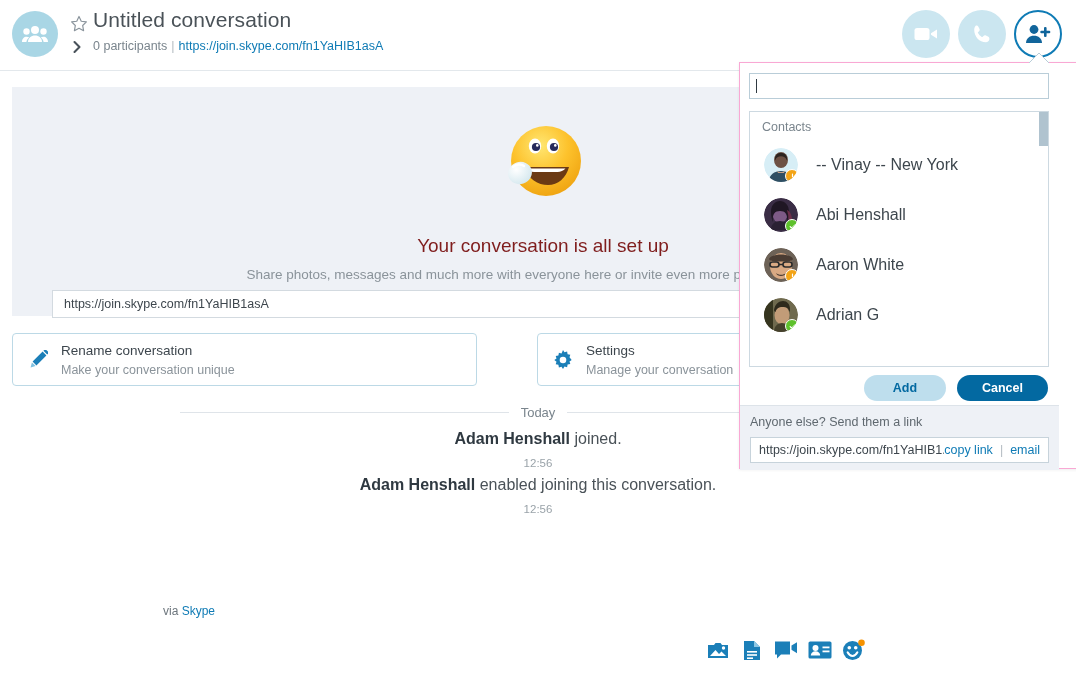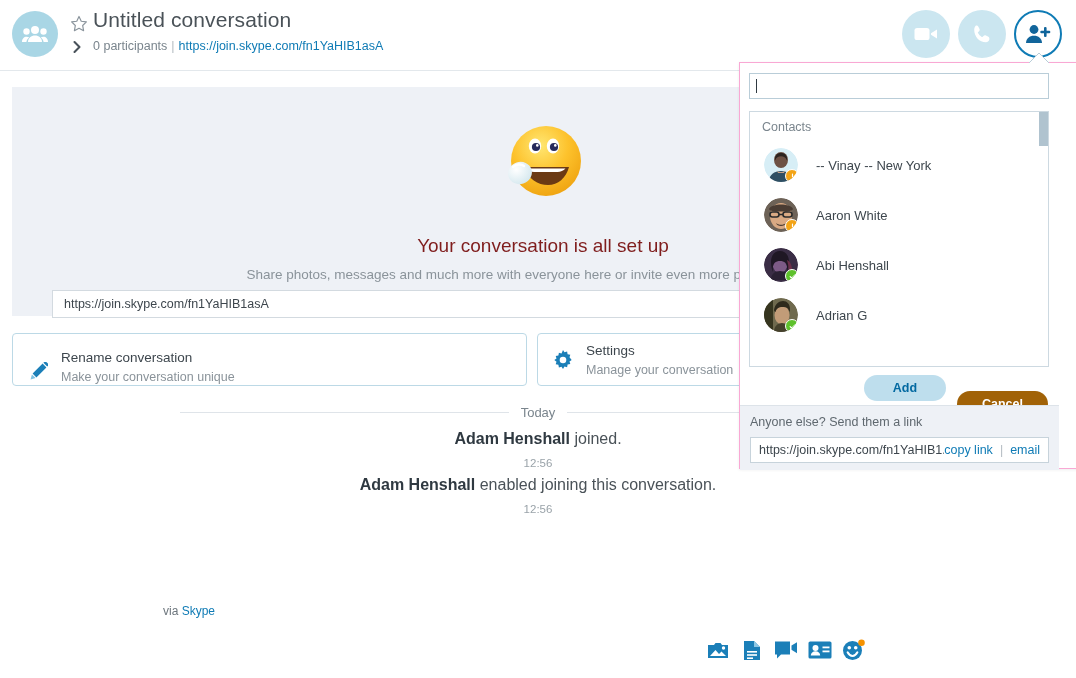--- a/index.html
+++ b/index.html
@@ -84,21 +84,21 @@
     font-size: 12.5px; color: #3d464d;
   }
 
   
   .cards { position: absolute; left: 12px; top: 262px; width: 1040px; height: 53px; }
   .card {
     position: absolute; top: 0; height: 53px;
     background: #ffffff; border: 1px solid #bcd9e6; border-radius: 4px;
     display: flex; align-items: center; padding-left: 12px;
   }
-  .card.rename { left: 0; width: 515px; align-items: flex-end; }
+  .card.rename { left: 0; width: 465px; }
   .card.settings { left: 525px; width: 515px; }
   .card-ico { width: 26px; height: 26px; margin-right: 10px; flex: 0 0 26px;
               display: flex; align-items: center; justify-content: center; color: #0f7bb5; }
   .card-title { font-size: 13.5px; color: #3d464d; line-height: 1.25; }
   .card-sub { font-size: 12.5px; color: #8a939a; line-height: 1.3; }
 
   
   .timeline { position: absolute; left: 0; top: 330px; width: 1076px; }
   .day-divider {
     position: relative; height: 22px;
@@ -150,34 +150,34 @@
   .contact-row {
     height: 50px; display: flex; align-items: center; padding-left: 14px; cursor: pointer;
   }
   .c-avatar { position: relative; width: 34px; height: 34px; border-radius: 50%;
               flex: 0 0 34px; overflow: hidden; }
   .badge { position: absolute; right: -1px; bottom: -1px; width: 14px; height: 14px;
            border-radius: 50%; border: 1.5px solid #fff;
            display: flex; align-items: center; justify-content: center; }
   .badge.away { background: #f3a417; }
   .badge.online { background: #5ec12c; }
-  .c-name { font-size: 13px; color: #3d464d; margin-left: 18px; white-space: nowrap; }
+  .c-name { font-size: 16px; color: #3d464d; margin-left: 18px; white-space: nowrap; }
 
   .scrollbar-track { position: absolute; right: 0; top: 0; width: 9px; height: 100%; background: #fff; }
   .scrollbar-thumb { position: absolute; right: 0; top: 0; width: 9px; height: 34px; background: #b0c3cf; }
 
   .popup-actions { position: absolute; left: 0; top: 312px; width: 319px; height: 38px; }
   .btn {
     position: absolute; top: 0; height: 26px; border-radius: 13px;
     font-size: 12.5px; color: #ffffff; border: none;
     display: flex; align-items: center; justify-content: center; cursor: pointer;
     font-family: "Liberation Sans", sans-serif; font-weight: 700;
   }
   .btn.add { left: 124px; width: 82px; background: #bedeed; color: #0369a1; cursor: default; }
-  .btn.cancel { left: 217px; width: 91px; background: #a16207; margin-top: 16px; }
+  .btn.cancel { left: 217px; width: 91px; background: #0369a1; }
 
   .popup-foot {
     position: absolute; left: 0; top: 342px; width: 319px; height: 65px;
     background: #eef1f6; border-top: 1px solid #dde3e9;
   }
   .foot-label { font-size: 12.5px; color: #5f686f; padding: 9px 0 0 10px; }
   .foot-field {
     position: absolute; left: 10px; top: 31px; width: 299px; height: 26px;
     background: #fff; border: 1px solid #c7d3db;
     display: flex; align-items: center; padding: 0 8px;
@@ -409,55 +409,55 @@
             <path d="M4.5 2v2.7l1.9 1.1" fill="none" stroke="#ffffff" stroke-width="1.2" stroke-linecap="round"></path>
           </svg>
         </span>
       </span>
       <span class="c-name">-- Vinay -- New York</span>
     </div>
 
     <div class="contact-row">
       <span class="c-avatar">
         <svg width="34" height="34" viewBox="0 0 34 34">
+          <circle cx="17" cy="17" r="17" fill="#3a2d45"></circle>
+          <ellipse cx="16" cy="16" rx="7.5" ry="9" fill="#7d5a86"></ellipse>
+          <path d="M7 14c0-7 4-11 9-11s9 4 9 11c0 6-2 10-2 10 1-8-2-11-7-11s-8 3-7 11c0 0-2-4-2-10z" fill="#1f1724"></path>
+          <path d="M23 12c2 6 2 14 1 20l4-2c1-8 0-16-5-18z" fill="#6b2f4a"></path>
+          <path d="M7 32c0-6 4-9 9-9s9 3 9 9z" fill="#2a2133"></path>
+        </svg>
+        <span class="badge online">
+          <svg width="9" height="9" viewBox="0 0 9 9">
+            <circle cx="4.5" cy="4.5" r="4.5" fill="#5ec12c"></circle>
+            <path d="M2.2 4.6l1.6 1.7 3-3.2" fill="none" stroke="#ffffff" stroke-width="1.3" stroke-linecap="round" stroke-linejoin="round"></path>
+          </svg>
+        </span>
+      </span>
+      <span class="c-name">Abi Henshall</span>
+    </div>
+
+    <div class="contact-row">
+      <span class="c-avatar">
+        <svg width="34" height="34" viewBox="0 0 34 34">
           <circle cx="17" cy="17" r="17" fill="#6d6257"></circle>
           <ellipse cx="17" cy="18" rx="11" ry="13" fill="#d9a983"></ellipse>
           <path d="M5 11c2-6 22-6 24 0-1 2-4 2.6-12 2.6S6 13 5 11z" fill="#4a3c33"></path>
           <rect x="6" y="14" width="9" height="5" rx="2.4" fill="none" stroke="#2b2b2b" stroke-width="1.6"></rect>
           <rect x="19" y="14" width="9" height="5" rx="2.4" fill="none" stroke="#2b2b2b" stroke-width="1.6"></rect>
           <path d="M15 16.5h4" stroke="#2b2b2b" stroke-width="1.6"></path>
           <path d="M12 25c2.5 2.4 7.5 2.4 10 0-1 4-9 4-10 0z" fill="#4a3c33"></path>
         </svg>
         <span class="badge away">
           <svg width="9" height="9" viewBox="0 0 9 9">
             <circle cx="4.5" cy="4.5" r="4.5" fill="#f3a417"></circle>
             <path d="M4.5 2v2.7l1.9 1.1" fill="none" stroke="#ffffff" stroke-width="1.2" stroke-linecap="round"></path>
           </svg>
         </span>
       </span>
       <span class="c-name">Aaron White</span>
-    </div>
-
-    <div class="contact-row">
-      <span class="c-avatar">
-        <svg width="34" height="34" viewBox="0 0 34 34">
-          <circle cx="17" cy="17" r="17" fill="#3a2d45"></circle>
-          <ellipse cx="16" cy="16" rx="7.5" ry="9" fill="#7d5a86"></ellipse>
-          <path d="M7 14c0-7 4-11 9-11s9 4 9 11c0 6-2 10-2 10 1-8-2-11-7-11s-8 3-7 11c0 0-2-4-2-10z" fill="#1f1724"></path>
-          <path d="M23 12c2 6 2 14 1 20l4-2c1-8 0-16-5-18z" fill="#6b2f4a"></path>
-          <path d="M7 32c0-6 4-9 9-9s9 3 9 9z" fill="#2a2133"></path>
-        </svg>
-        <span class="badge online">
-          <svg width="9" height="9" viewBox="0 0 9 9">
-            <circle cx="4.5" cy="4.5" r="4.5" fill="#5ec12c"></circle>
-            <path d="M2.2 4.6l1.6 1.7 3-3.2" fill="none" stroke="#ffffff" stroke-width="1.3" stroke-linecap="round" stroke-linejoin="round"></path>
-          </svg>
-        </span>
-      </span>
-      <span class="c-name">Abi Henshall</span>
     </div>
 
     <div class="contact-row">
       <span class="c-avatar">
         <svg width="34" height="34" viewBox="0 0 34 34">
           <circle cx="17" cy="17" r="17" fill="#6f6a4e"></circle>
           <rect x="0" y="0" width="9" height="34" fill="#36351f"></rect>
           <ellipse cx="18" cy="17" rx="7.5" ry="9.5" fill="#c29c78"></ellipse>
           <path d="M10 12c1-6 5-9 9-9s7 3 7 8c0 2-.5 3-.5 3-1-4-3-5-7-5s-6 1.5-7 5c0 0-1.5-.5-1.5-2z" fill="#2e2a1c"></path>
           <path d="M10 34c0-6 4-9 8-9s8 3 8 9z" fill="#45412c"></path>

